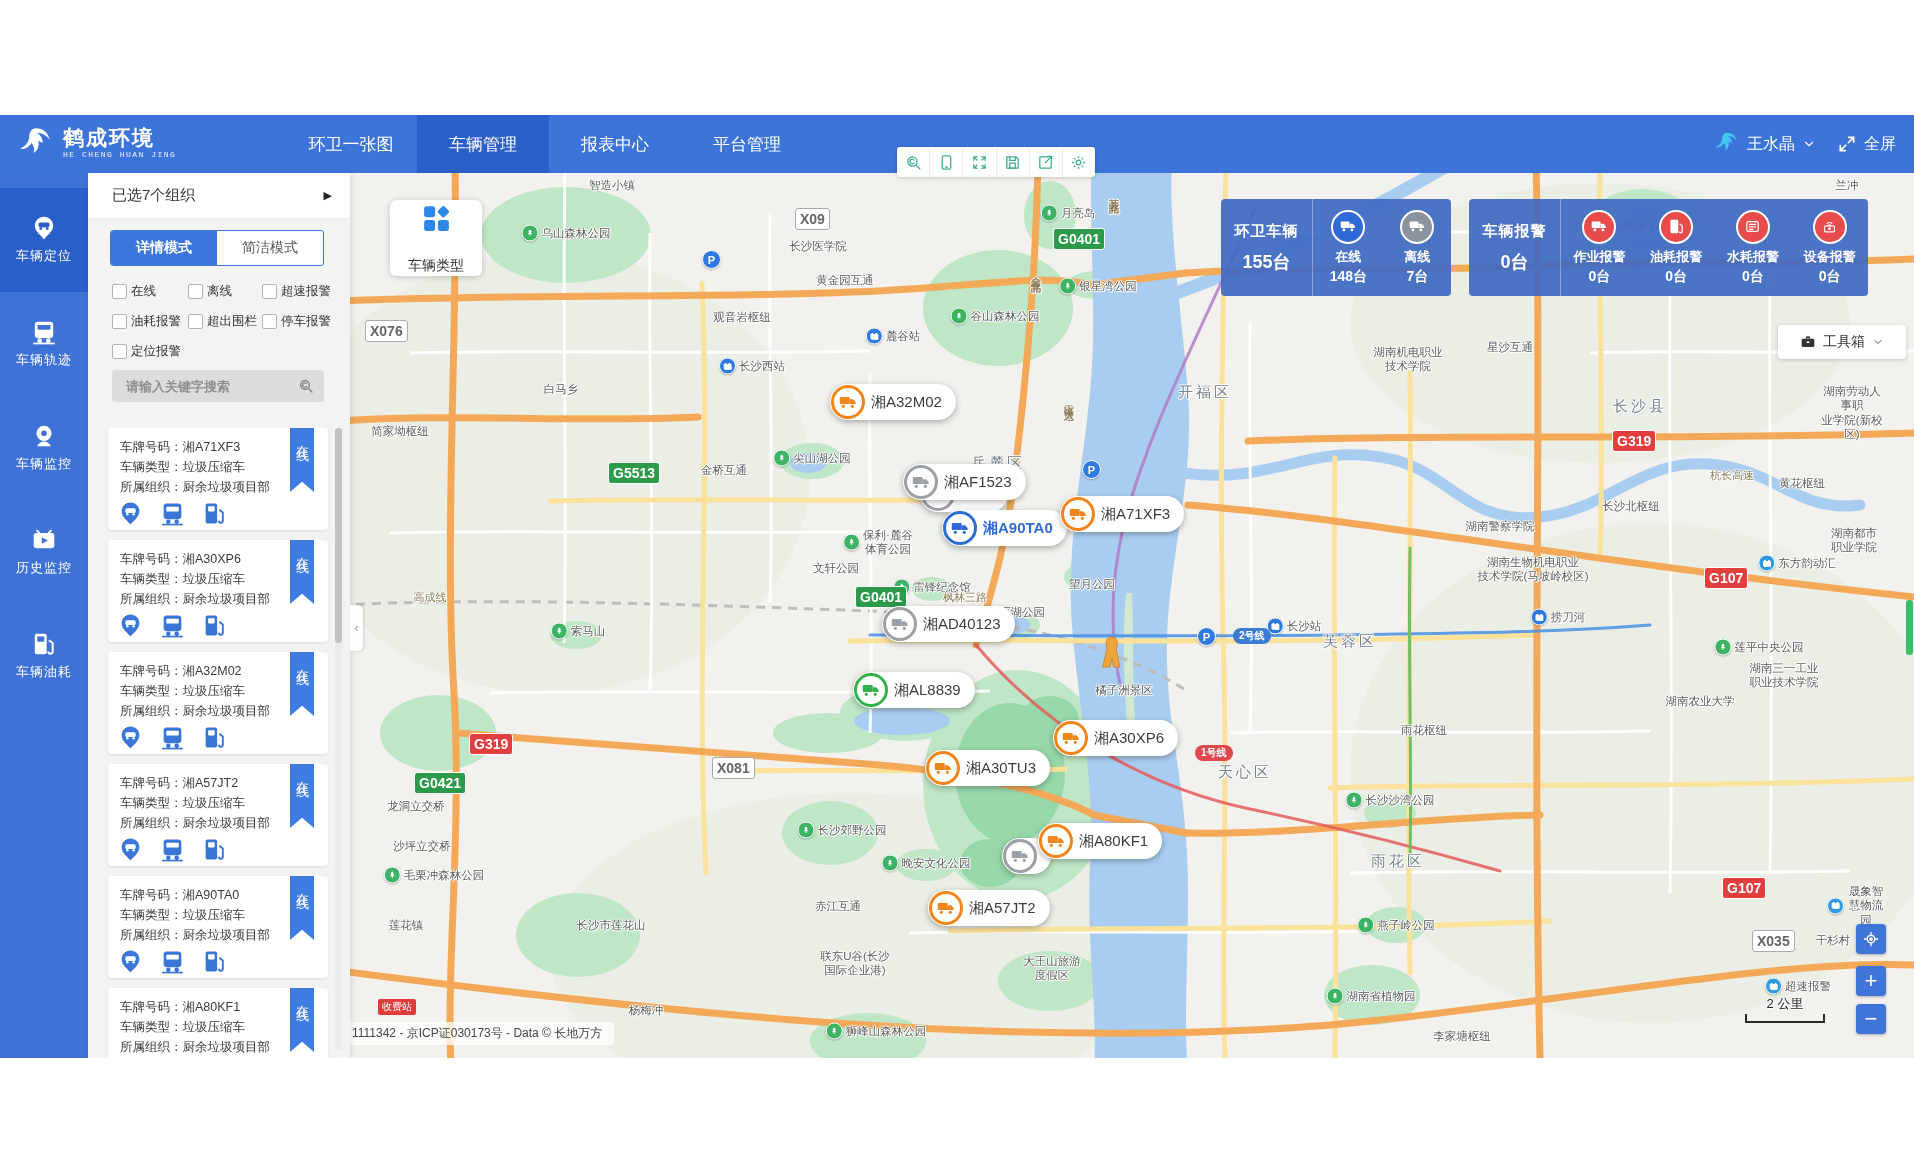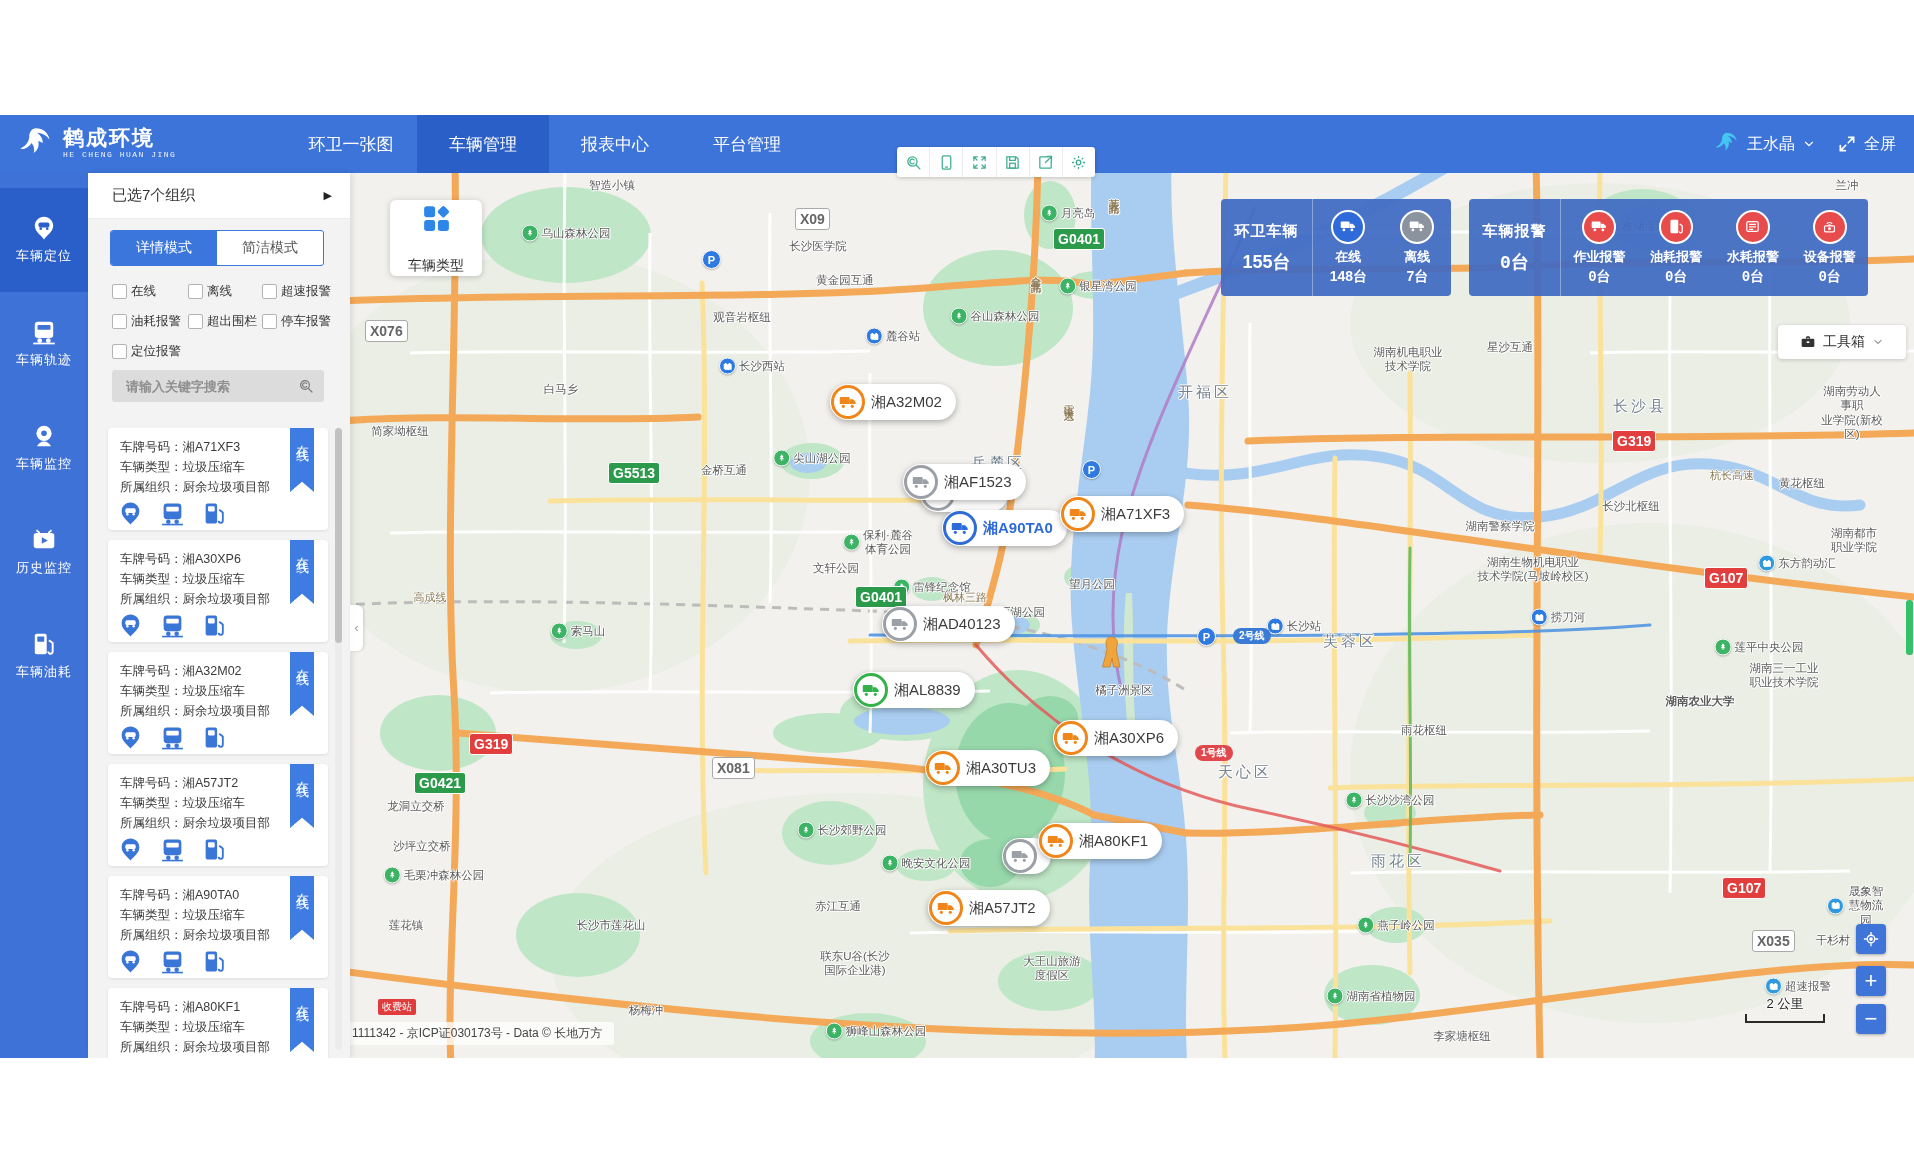--- a/index.html
+++ b/index.html
@@ -33,21 +33,21 @@
   .rail-item.active svg{--inner:#2a5ec9;}
   .rail-item span{font-size:13px;letter-spacing:1px;}
   
   .panel{position:absolute;left:88px;top:58px;width:262px;height:885px;background:#f3f3f3;z-index:5;box-shadow:2px 0 6px rgba(0,0,0,.10);}
   .org-bar{height:45px;background:#fff;border-bottom:1px solid #ececec;display:flex;align-items:center;justify-content:space-between;
     padding:0 18px 0 24px;font-size:15px;color:#333;cursor:pointer;}
   .org-bar .arrow{font-size:11px;color:#222;}
   .mode-tabs{position:absolute;left:22px;top:57px;width:214px;height:36px;display:flex;border:1px solid #3b76dd;border-radius:3px;
     overflow:hidden;background:#fff;box-sizing:border-box;}
   .mode-tab{flex:1;display:flex;align-items:center;justify-content:center;font-size:14px;color:#555;cursor:pointer;}
-  .mode-tab.active{background:#3b76dd;color:#fff;font-weight:400;}
+  .mode-tab.active{background:#3b76dd;color:#fff;font-weight:700;}
   .filters{position:absolute;left:24px;top:110px;width:222px;display:grid;grid-template-columns:76px 74px auto;row-gap:13px;}
   .filter{display:flex;align-items:center;gap:4px;font-size:12.5px;color:#333;cursor:pointer;white-space:nowrap;}
   .cb{width:13px;height:13px;border:1px solid #b3b3b3;background:#fff;border-radius:2px;flex:none;}
   .search{position:absolute;left:24px;top:197px;width:212px;height:32px;background:#dcdcdc;border-radius:3px;display:flex;align-items:center;
     padding:0 10px 0 12px;box-sizing:border-box;}
   .search input{flex:1;border:none;background:transparent;font-size:13px;font-weight:700;color:#444;outline:none;min-width:0;}
   .search input::placeholder{color:#8f8f8f;}
   .search svg{width:16px;height:16px;color:#777;}
   .vlist{position:absolute;left:0;top:255px;width:262px;height:630px;overflow:hidden;}
   .vcard{position:relative;width:220px;height:102px;margin:0 0 10px 20px;background:#fff;border-radius:4px;box-shadow:0 1px 3px rgba(0,0,0,.09);}
@@ -93,21 +93,21 @@
   .marker span{font-size:15px;color:#3c3c3c;font-weight:500;white-space:nowrap;}
   .marker.selected span{color:#2e6bd8;font-weight:700;}
   .marker.stub{padding-right:8px;}
   
   .veh-type{position:absolute;left:40px;top:27px;width:92px;height:76px;background:#fff;border-radius:6px;box-shadow:0 1px 6px rgba(0,0,0,.2);
     display:flex;flex-direction:column;align-items:center;justify-content:center;gap:22px;z-index:4;cursor:pointer;}
   .veh-type svg{width:33px;height:33px;color:#2e86e8;}
   .veh-type div{font-size:14px;color:#333;}
   .stat{position:absolute;background:rgba(64,106,195,.93);border-radius:4px;color:#fff;display:flex;z-index:4;}
   .stat1{left:871px;top:26px;width:230px;height:97px;}
-  .stat2{left:1119px;top:26px;width:399px;height:97px;font-family:Liberation Mono, monospace;}
+  .stat2{left:1119px;top:26px;width:399px;height:97px;}
   .stat-head{width:91px;display:flex;flex-direction:column;align-items:center;justify-content:center;gap:9px;
     border-right:1px solid rgba(255,255,255,.35);flex:none;}
   .stat-head .l{font-size:15px;font-weight:700;letter-spacing:1px;}
   .stat-head .v{font-size:18px;font-weight:700;}
   .stat-cols{flex:1;display:flex;justify-content:space-around;align-items:center;}
   .scol{display:flex;flex-direction:column;align-items:center;gap:2px;font-size:13px;font-weight:600;}
   .scol .sv{font-size:14px;font-weight:700;}
   .sicon{width:30px;height:30px;border-radius:50%;border:2px solid #fff;display:flex;align-items:center;justify-content:center;margin-bottom:2px;}
   .sicon svg{width:17px;height:17px;color:#fff;}
   .toolbox{position:absolute;left:1428px;top:152px;width:128px;height:34px;background:#fff;border-radius:4px;box-shadow:0 1px 4px rgba(0,0,0,.18);
@@ -713,21 +713,21 @@
 职业学院</span></div>
         <div class="map-label k-b" style="left: 1447px; top: 390px;"><span class="dot dot-b">M</span><span>东方韵动汇</span></div>
         <div class="map-label k-p" style="left: 1183px; top: 396px;"><span>湖南生物机电职业
 技术学院(马坡岭校区)</span></div>
         <div class="map-label k-m" style="left: 1208px; top: 444px;"><span class="dot dot-m">M</span><span>捞刀河</span></div>
         <div class="map-label k-pk" style="left: 1409px; top: 474px;"><span class="dot dot-pk"><svg>
               <use href="#i-tree"></use>
             </svg></span><span>莲平中央公园</span></div>
         <div class="map-label k-p" style="left: 1434px; top: 502px;"><span>湖南三一工业
 职业技术学院</span></div>
-        <div class="map-label k-p" style="left: 1350px; top: 528px; font-weight: bold;"><span>湖南农业大学</span></div>
+        <div class="map-label k-p" style="left: 1350px; top: 528px;"><span>湖南农业大学</span></div>
         <div class="map-label k-d" style="left: 1000px; top: 468px;"><span>芙蓉区</span></div>
         <div class="map-label k-m" style="left: 944px; top: 453px;"><span class="dot dot-m">M</span><span>长沙站</span></div>
         <div class="map-label k-p" style="left: 672px; top: 439px;"><span>西湖公园</span></div>
         <div class="map-label k-p" style="left: 742px; top: 411px;"><span>望月公园</span></div>
         <div class="map-label k-p" style="left: 486px; top: 395px;"><span>文轩公园</span></div>
         <div class="map-label k-pk" style="left: 582px; top: 414px;"><span class="dot dot-pk"><svg>
               <use href="#i-tree"></use>
             </svg></span><span>雷锋纪念馆</span></div>
         <div class="map-label k-pk" style="left: 528px; top: 369px;"><span class="dot dot-pk"><svg>
               <use href="#i-tree"></use>

